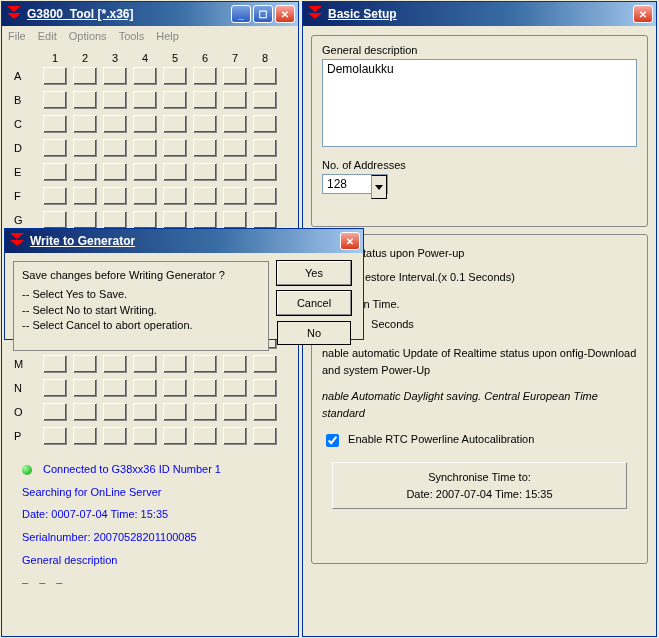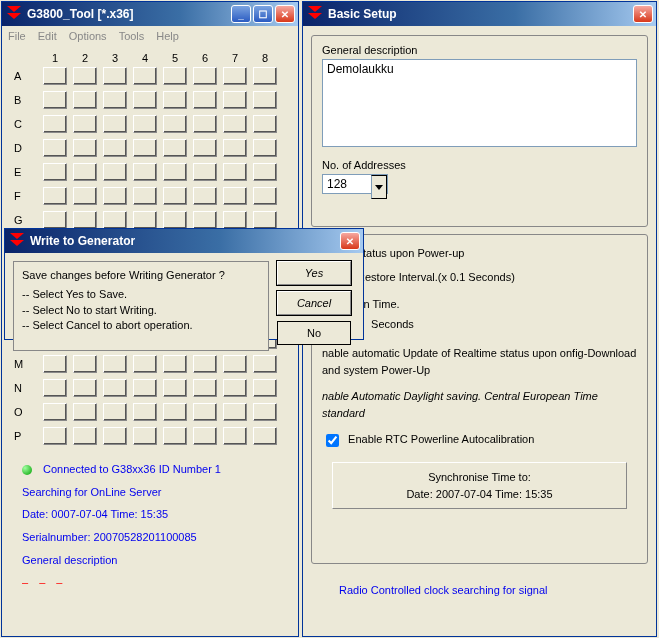--- a/index.html
+++ b/index.html
@@ -46,21 +46,21 @@
     position: absolute;
     width: 0;
     height: 0;
     border-left: 7px solid transparent;
     border-right: 7px solid transparent;
     border-top: 6px solid #FF0000;
     left: 0;
   }
   .app-icon-chevrons::before { top: 0; }
   .app-icon-chevrons::after  { top: 7px; }
-  .title-text { flex: 1; white-space: nowrap; overflow: hidden; }
+  .title-text { flex: 1; white-space: nowrap; overflow: hidden; text-decoration: underline; }
   .winbtns { display:flex; gap:2px; }
   .winbtn {
     width: 20px;
     height: 18px;
     background: linear-gradient(#F6A8A0,#D8381A);
     border: 1px solid #fff;
     border-radius: 3px;
     display:flex;
     align-items:center;
     justify-content:center;
@@ -212,21 +212,21 @@
   }
   .dlg-btns { display:flex; flex-direction:column; gap:6px; margin-right:4px;}
   .btn {
     width:74px;
     height:24px;
     background:#ECE9D8;
     border:1px solid #000;
     cursor:pointer;
     font-size:11px;
   }
-  .btn.default { box-shadow:0 0 0 1px #000; border:1px solid #888; border-top-color:#fff; border-left-color:#fff;font-style:italic; }
+  .btn.default { box-shadow:0 0 0 1px #000; border:1px solid #888; border-top-color:#fff; border-left-color:#fff; }
 </style>
 </head>
 <body>
 
 <div class="window" style="left:1px; top:1px; width:298px; height:636px;">
   <div class="titlebar">
     <span class="app-icon app-icon-chevrons"></span>
     <span class="title-text">G3800_Tool  [*.x36]</span>
     <div class="winbtns">
       <span class="winbtn blue">_</span>
@@ -492,21 +492,20 @@
         <input type="checkbox" class="chk" checked="" style="">
         <span>Enable RTC Powerline Autocalibration</span>
       </div>
       <div class="sync-btn">
         <div>Synchronise Time to:</div>
         <div>Date: 2007-07-04  Time: 15:35</div>
       </div>
     </div>
   </div>
 
-  <div class="link" style="position:absolute; left:36px; bottom:40px;">Radio Controlled clock searching for signal</div>
 </div>
 
 <div class="window" style="left:4px; top:228px; width:360px; height:112px; z-index:10;">
   <div class="titlebar">
     <span class="app-icon app-icon-chevrons"></span>
     <span class="title-text">Write to Generator</span>
     <div class="winbtns">
       <span class="winbtn">✕</span>
     </div>
   </div>

